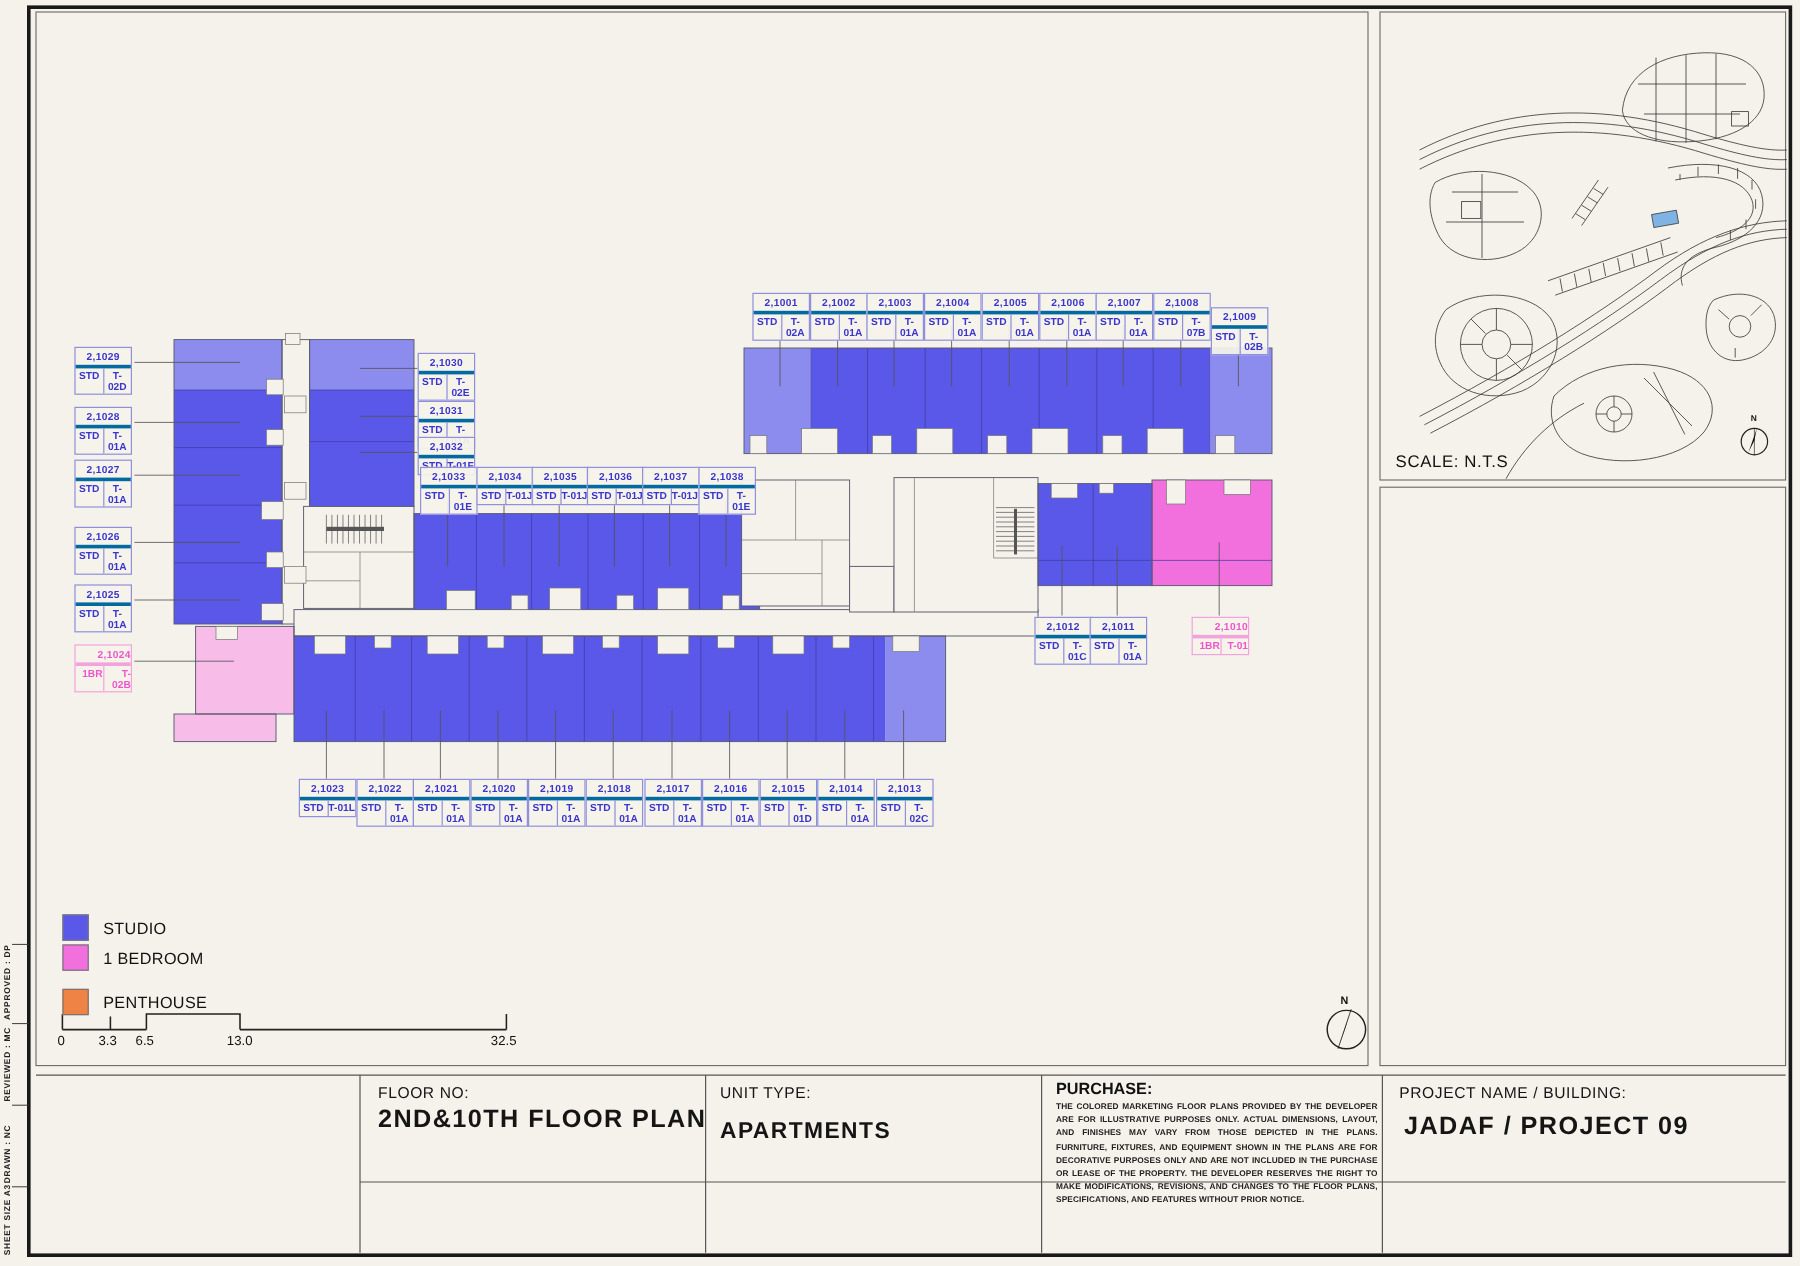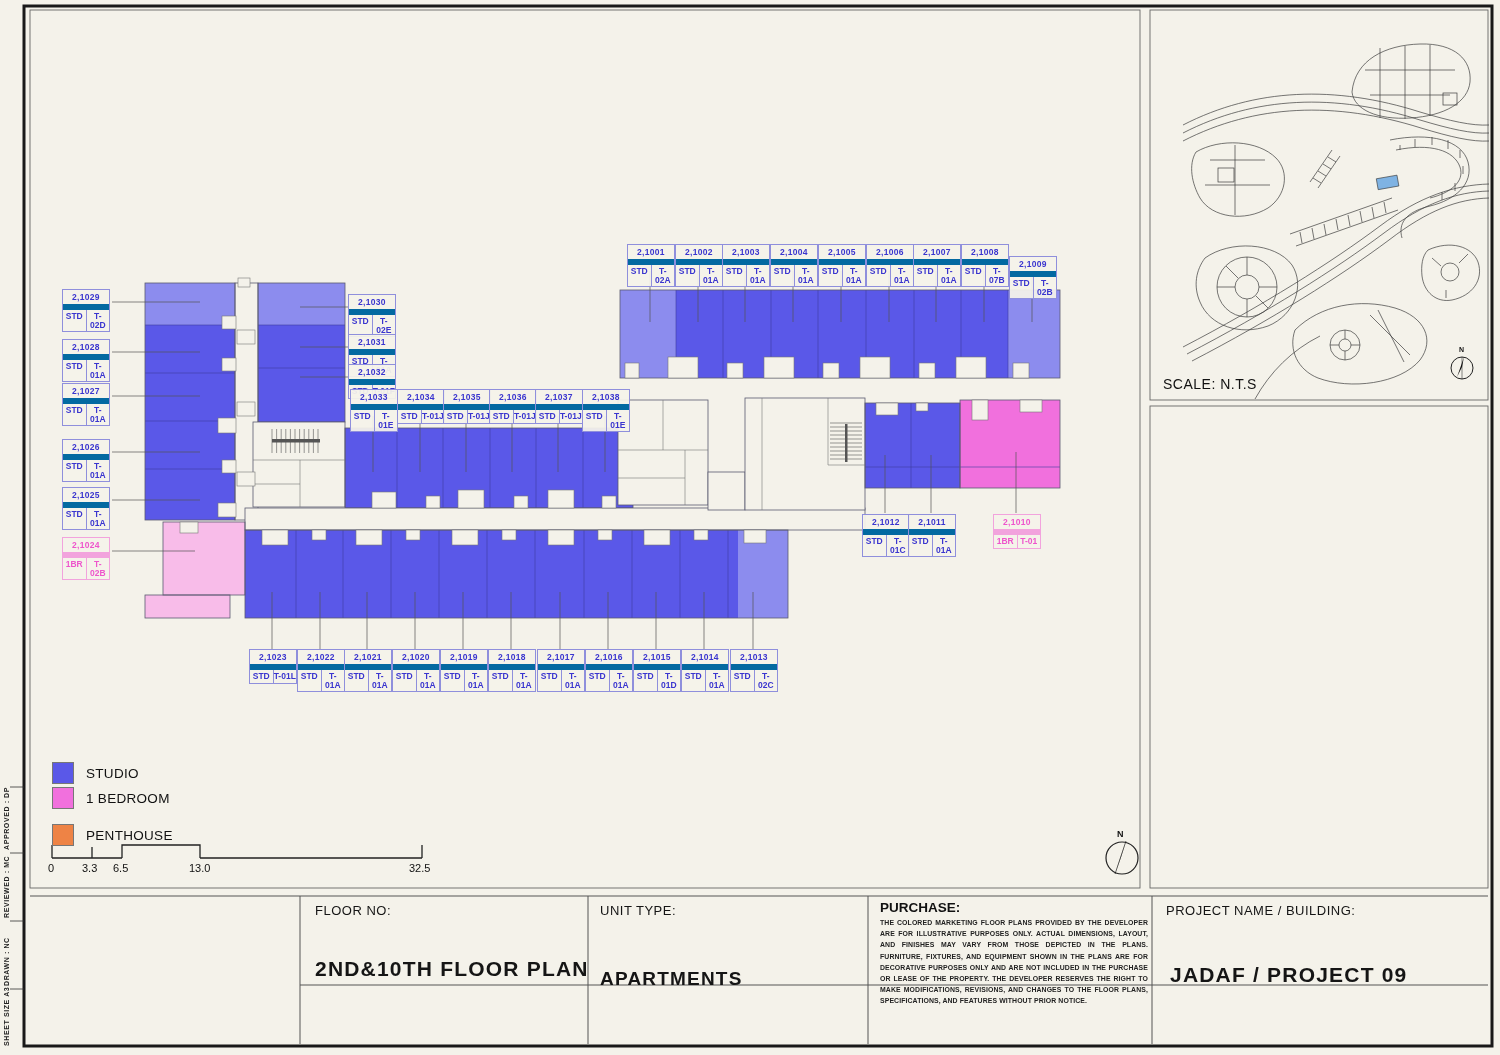--- a/index.html
+++ b/index.html
@@ -2,39 +2,39 @@
 <html><head>
 <meta charset="utf-8">
 <style>
   html,body{margin:0;padding:0;background:#dcdad2;}
   #sheet{position:relative;width:1500px;height:1055px;background:#f4f2ea;overflow:hidden;
          font-family:"Liberation Sans",sans-serif;}
   svg{position:absolute;left:0;top:0;}
   
   .ulabel{position:absolute;width:46px;background:rgba(244,242,234,.94);border:1px solid #8f8fdc;
           color:#3a35cf;font-weight:bold;font-size:8.5px;line-height:1;text-align:center;z-index:4;}
-  .ulabel .u-num{padding:3px 0 2px;border-bottom:6px solid #0369a1;letter-spacing:.3px;}
+  .ulabel .u-num{padding:3px 0 2px;border-bottom:3px solid #0369a1;letter-spacing:.3px;}
   .ulabel .u-row{display:flex;}
   .ulabel .u-row span{flex:1;padding:2.5px 0 2px;}
   .ulabel .u-row span:first-child{border-right:1px solid #8f8fdc;}
-  .ulabel.pink{border-color:#f2a3dd;color:#ee55cc;}
+  .ulabel.pink{border-color:#f2a3dd;color:#ee55cc;text-align:right;}
   .ulabel.pink .u-num{border-bottom-color:#f2a3dd;}
   .ulabel.pink .u-row span:first-child{border-right-color:#f2a3dd;}
   
   .leg-row{position:absolute;left:52px;display:flex;align-items:center;gap:12px;}
   .leg-swatch{width:20px;height:20px;border:1px solid #777;}
   .leg-label{font-size:13.5px;color:#111;letter-spacing:.3px;}
   
   .sb-num{position:absolute;font-size:11px;color:#111;}
   
   .vnote{position:absolute;left:3px;writing-mode:vertical-rl;transform:rotate(180deg);
          font-size:7px;font-weight:bold;color:#222;letter-spacing:.6px;white-space:nowrap;}
   
   .tb-label{position:absolute;font-size:13px;color:#151515;letter-spacing:.5px;}
-  .tb-value{position:absolute;font-size:21px;color:#151515;letter-spacing:1.2px;font-weight:bold;margin-top:36px;}
+  .tb-value{position:absolute;font-size:21px;color:#151515;letter-spacing:1.2px;font-weight:bold;}
   .disc-label{position:absolute;font-size:13.5px;font-weight:bold;color:#111;}
   .disc-body{position:absolute;width:268px;font-size:6.9px;font-weight:bold;color:#222;
              line-height:1.62;text-align:justify;letter-spacing:.1px;}
   .n-label{position:absolute;font-weight:bold;color:#111;}
   .brand{position:absolute;display:flex;align-items:center;gap:12px;}
   .brand-text{font-family:"Liberation Serif",serif;font-weight:bold;font-size:54px;line-height:1;
               color:#1d2b4f;letter-spacing:2px;}
   .scale-note{position:absolute;font-size:14px;color:#111;letter-spacing:.5px;}
 </style>
 </head>

